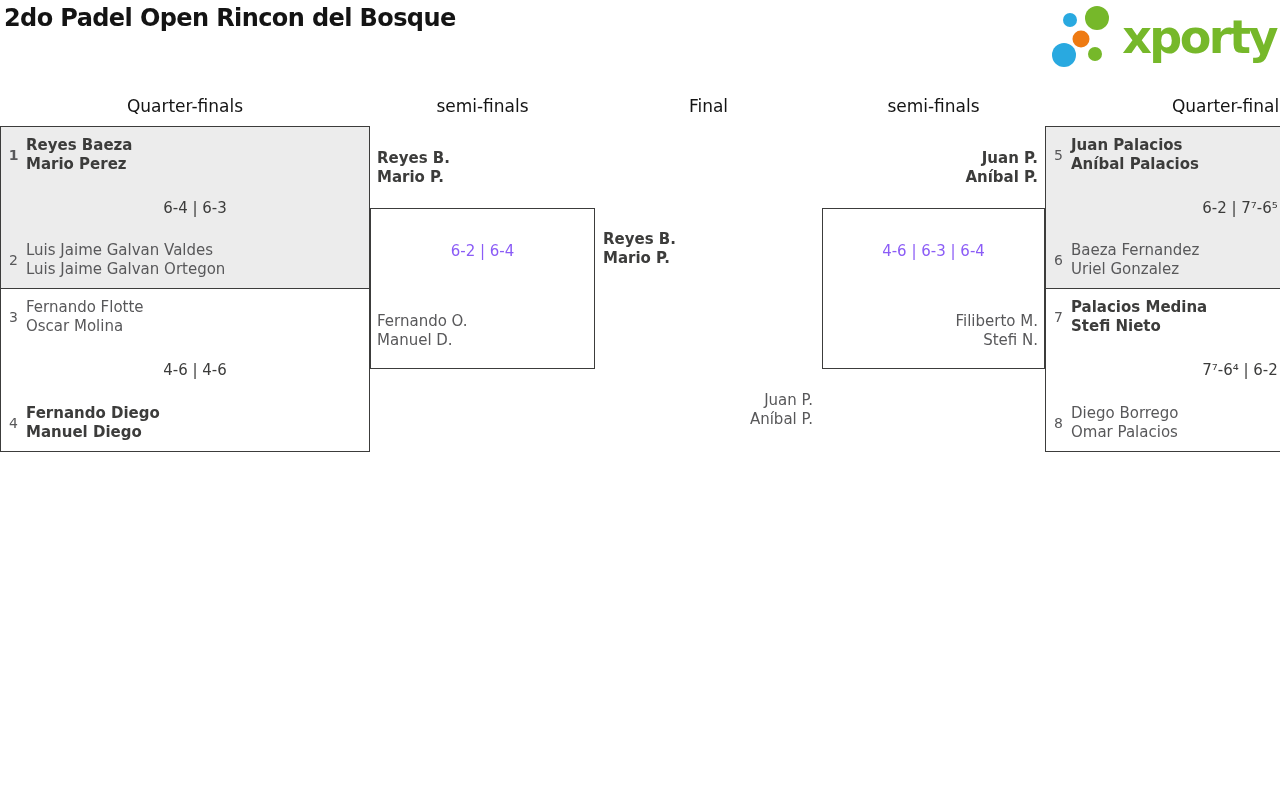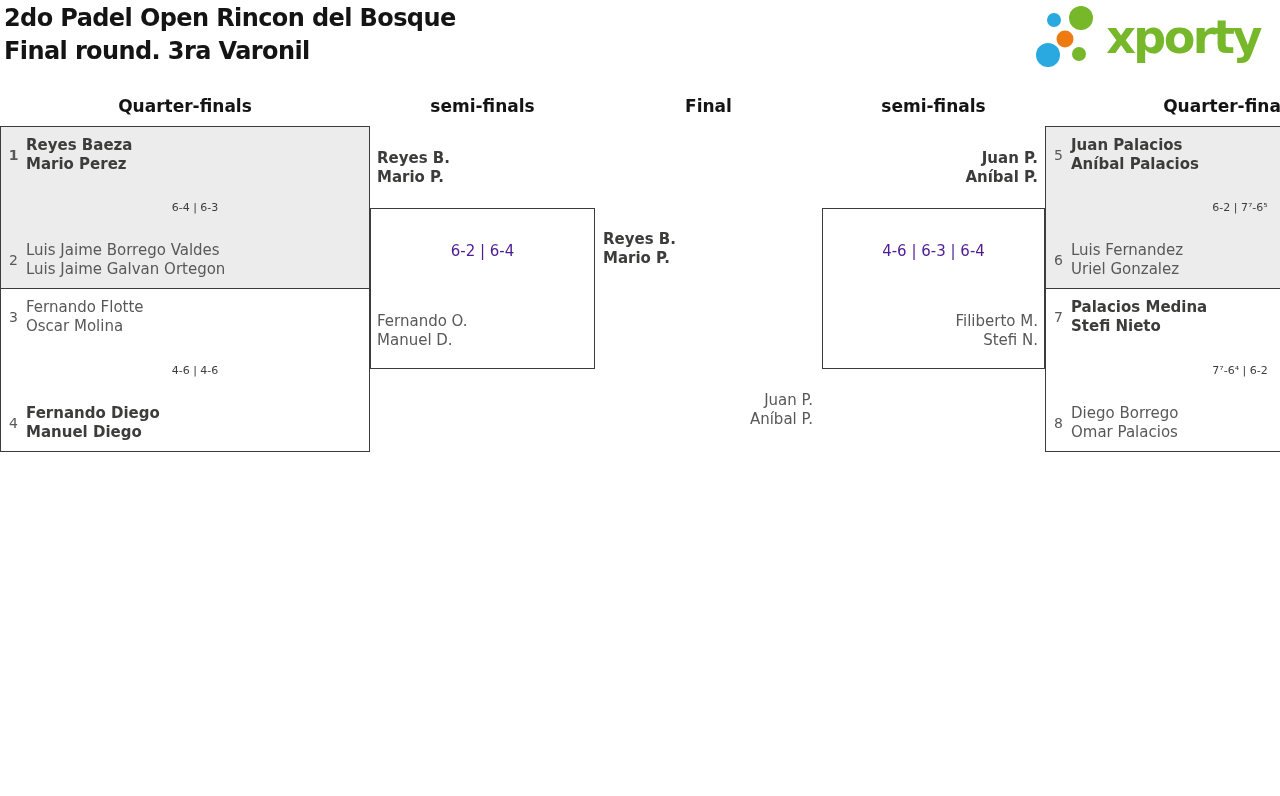--- a/index.html
+++ b/index.html
@@ -3,53 +3,52 @@
 <meta charset="utf-8">
 <style>
   * { margin:0; padding:0; box-sizing:border-box; }
   html,body { width:1280px; height:796px; background:#fff; }
   body { font-family:"DejaVu Sans","Liberation Sans",sans-serif; color:#3c3c3b; overflow:hidden; }
   .page { position:relative; width:1280px; height:796px; overflow:hidden; background:#fff; }
 
   
   .title { position:absolute; left:4px; top:2px; font-size:24px; font-weight:bold;
            color:#141414; line-height:33px; letter-spacing:-0.6px; }
-  .logo { position:absolute; top:4px; right:20px; display:flex; align-items:center; gap:5px;
+  .logo { position:absolute; top:4px; right:4px; display:flex; align-items:center; gap:5px;
           text-decoration:none; cursor:pointer;justify-content:center; }
   .logo-text { font-size:46px; font-weight:bold; color:#76b82a; letter-spacing:-2.5px; line-height:66px; }
 
   
-  .round-header { position:absolute; top:96px; font-size:17px; font-weight:700;
+  .round-header { position:absolute; top:96px; font-size:17px; font-weight:400;
                   color:#141414; text-align:center; white-space:nowrap; }
 
   
   .match { position:absolute; border:1px solid #3c3c3b; background:#fff;
            display:flex; flex-direction:column; justify-content:space-between; padding:9px 0; }
   .match.gray { background:#ececec; }
   .team-row { display:flex; align-items:center; }
   .seed { width:25px; flex:none; text-align:center; font-size:14px; color:#58585a; }
   .team-names { font-size:15px; line-height:19px; white-space:nowrap; }
   .winner { font-weight:bold; color:#3c3c3b; }
   .loser { font-weight:normal; color:#58585a; }
-  .score { text-align:center; font-size:11px; color:#3c3c3b; white-space:nowrap;padding-left:20px; }
+  .score { text-align:center; font-size:15px; color:#3c3c3b; white-space:nowrap;padding-left:20px; }
 
   
   .connector { position:absolute; border:1px solid #3c3c3b; background:transparent; }
   .float-team { position:absolute; font-size:15px; line-height:19px; white-space:nowrap; }
-  .float-score { position:absolute; font-size:15px; color:#4c1d95; text-align:center; white-space:nowrap; }
+  .float-score { position:absolute; font-size:15px; color:#8b5cf6; text-align:center; white-space:nowrap; }
   .align-right { text-align:right; }
 </style>
 </head>
 <body>
 
 <div class="page">
 
   <div class="title">
     <div>2do Padel Open Rincon del Bosque</div>
-    <div>Final round. 3ra Varonil</div>
   </div>
 
   <a class="logo">
     <svg width="70" height="66" viewBox="0 0 70 66">
       <circle cx="23" cy="16" r="7" fill="#29a9e0"></circle>
       <circle cx="50" cy="14" r="12" fill="#76b82a"></circle>
       <circle cx="34" cy="35" r="8.5" fill="#ee7a12"></circle>
       <circle cx="17" cy="51" r="12" fill="#29a9e0"></circle>
       <circle cx="48" cy="50" r="7" fill="#76b82a"></circle>
     </svg>
@@ -67,21 +66,21 @@
       <span class="seed">1</span>
       <div class="team-names">
         <div>Reyes Baeza</div>
         <div>Mario Perez</div>
       </div>
     </div>
     <div class="score">6-4 | 6-3</div>
     <div class="team-row loser">
       <span class="seed">2</span>
       <div class="team-names">
-        <div>Luis Jaime Borrego Valdes</div>
+        <div>Luis Jaime Galvan Valdes</div>
         <div>Luis Jaime Galvan Ortegon</div>
       </div>
     </div>
   </div>
 
   <div class="match" style="left:0;top:288px;width:370px;height:164px">
     <div class="team-row loser">
       <span class="seed">3</span>
       <div class="team-names">
         <div>Fernando Flotte</div>
@@ -103,21 +102,21 @@
       <span class="seed" style="font-weight:normal">5</span>
       <div class="team-names">
         <div>Juan Palacios</div>
         <div>Aníbal Palacios</div>
       </div>
     </div>
     <div class="score">6-2 | 7⁷-6⁵</div>
     <div class="team-row loser">
       <span class="seed">6</span>
       <div class="team-names">
-        <div>Luis Fernandez</div>
+        <div>Baeza Fernandez</div>
         <div>Uriel Gonzalez</div>
       </div>
     </div>
   </div>
 
   <div class="match" style="left:1045px;top:288px;width:370px;height:164px">
     <div class="team-row winner">
       <span class="seed" style="font-weight:normal">7</span>
       <div class="team-names">
         <div>Palacios Medina</div>

